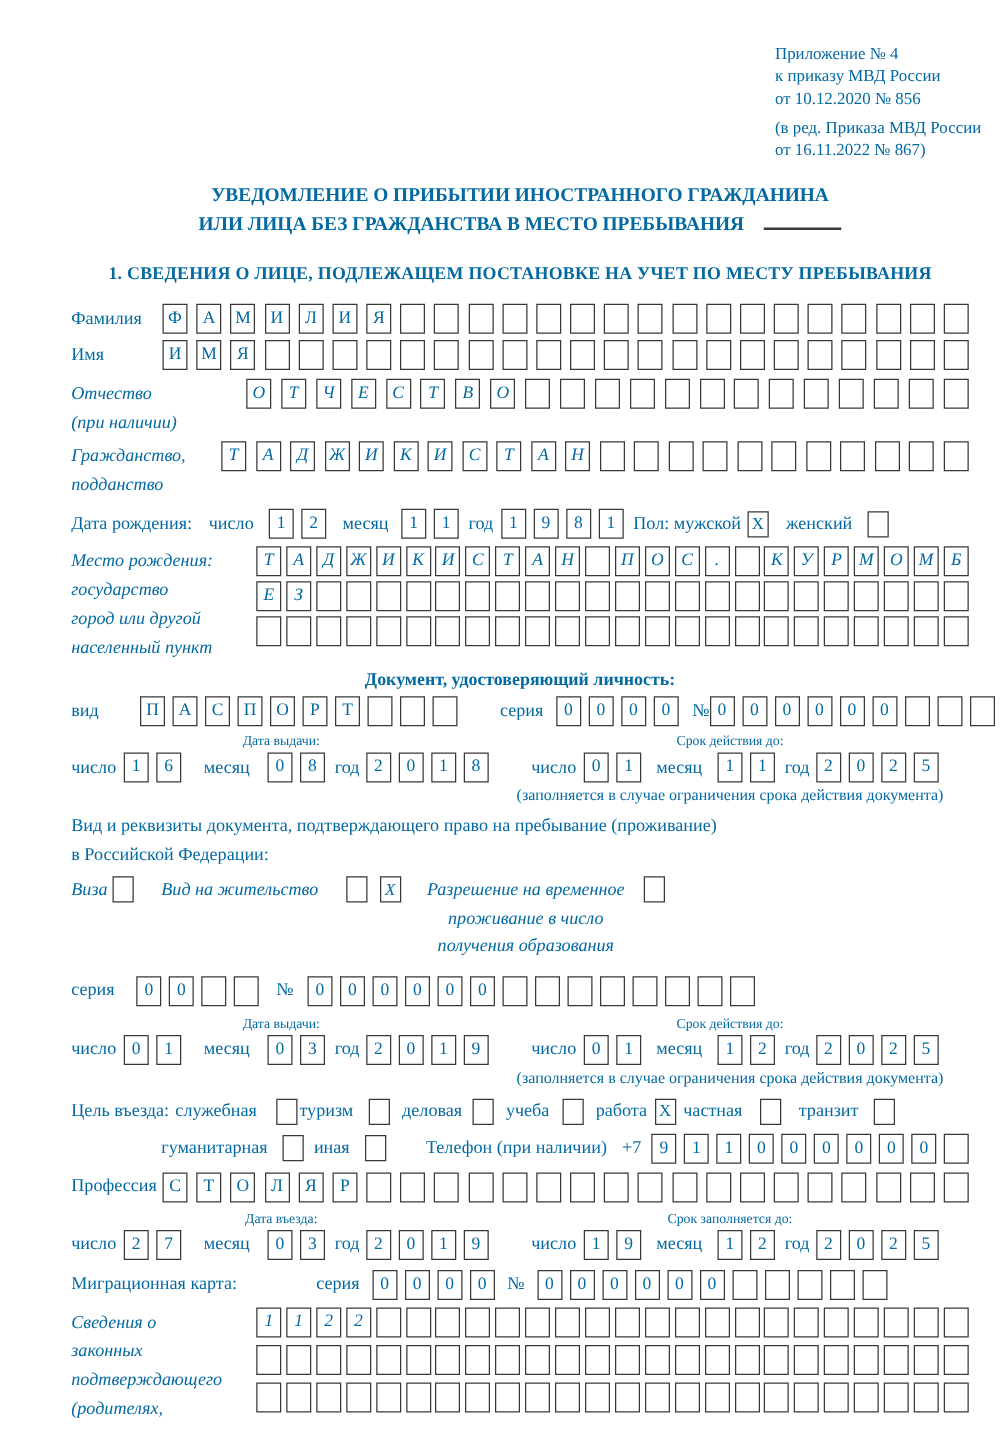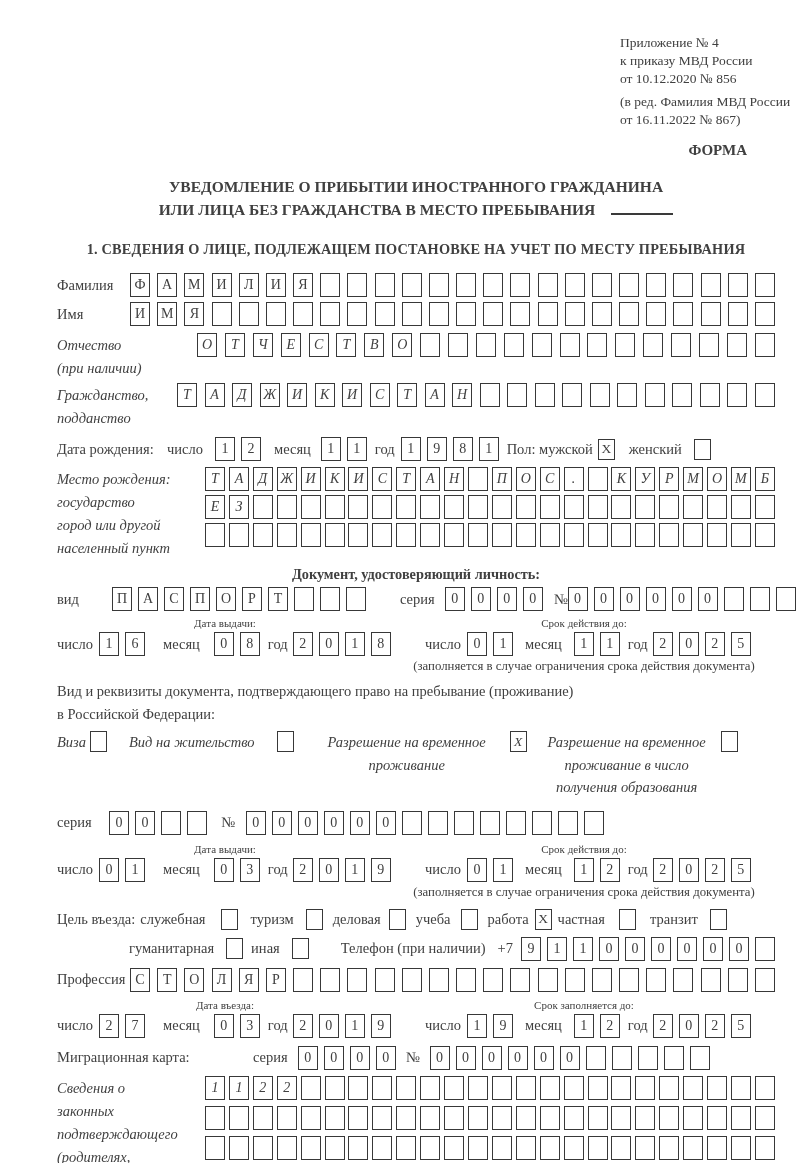--- a/index.html
+++ b/index.html
@@ -1,19 +1,19 @@
 <!DOCTYPE html>
 <html lang="ru"><head>
 <meta charset="utf-8">
 <style>
   * { margin:0; padding:0; box-sizing:border-box; }
   html,body { background:#ffffff; }
   .page {
     width:800px; height:1163px; background:#fff; position:relative; overflow:hidden;
-    font-family:"Liberation Serif", serif; color:#404040;
+    font-family:"Liberation Serif", serif; color:#0369a1;
     padding:34px 25px 0 57px; margin:0 auto;
   }
   .hdr { margin-left:563px; font-size:13.5px; line-height:1.34; white-space:nowrap; }
   .hdr .sub { margin-top:5px; }
   .forma { margin-top:13px; text-align:right; padding-right:28px; font-weight:bold; font-size:15px; }
   .title { margin-top:17px; text-align:center; font-weight:bold; font-size:15.5px; line-height:1.45; }
   .blankline { display:inline-block; width:62px; height:13px; border-bottom:2.2px solid #3a3a3a; margin-left:16px; }
   .sec { margin-top:20px; text-align:center; font-weight:bold; font-size:14.3px; letter-spacing:.2px; }
   .frow { display:flex; align-items:center; }
   .fstart { align-items:flex-start;font-style:italic; }
@@ -41,25 +41,24 @@
 </style>
 </head>
 <body>
 
 <div class="page">
 
   <div class="hdr">
     <div>Приложение № 4</div>
     <div>к приказу МВД России</div>
     <div>от 10.12.2020 № 856</div>
-    <div class="sub">(в ред. Фамилия МВД России</div>
+    <div class="sub">(в ред. Приказа МВД России</div>
     <div>от 16.11.2022 № 867)</div>
   </div>
 
-  <div class="forma">ФОРМА</div>
 
   <div class="title">
     <div>УВЕДОМЛЕНИЕ О ПРИБЫТИИ ИНОСТРАННОГО ГРАЖДАНИНА</div>
     <div><span>ИЛИ ЛИЦА БЕЗ ГРАЖДАНСТВА В МЕСТО ПРЕБЫВАНИЯ</span><span class="blankline"></span></div>
   </div>
 
   <div class="sec">1. СВЕДЕНИЯ О ЛИЦЕ, ПОДЛЕЖАЩЕМ ПОСТАНОВКЕ НА УЧЕТ ПО МЕСТУ ПРЕБЫВАНИЯ</div>
 
   <div class="frow" style="margin-top:15px">
     <span class="lbl" style="width:73px">Фамилия</span>
@@ -382,21 +381,20 @@
   </div>
 
   <div class="lbl" style="margin-top:9px">Вид и реквизиты документа, подтверждающего право на пребывание (проживание)</div>
   <div class="lbl" style="margin-top:6px">в Российской Федерации:</div>
 
   <div class="frow fstart" style="margin-top:8px">
     <span class="lbl" style="line-height:22px">Виза</span>
     <span class="cbox" style="margin-left:4px"></span>
     <span class="lbl" style="margin-left:22px;line-height:22px">Вид на жительство</span>
     <span class="cbox" style="margin-left:22px"></span>
-    <span class="wraplbl" style="width:186px;margin-left:20px">Разрешение на временное проживание</span>
     <span class="cbox" style="margin-left:10px">X</span>
     <span class="wraplbl" style="width:172px;margin-left:14px">Разрешение на временное проживание в число получения образования</span>
     <span class="cbox" style="margin-left:8px"></span>
   </div>
 
   <div class="frow" style="margin-top:12px">
     <span class="lbl" style="width:52px">серия</span>
     <span class="gcells">
         <span class="cell">0</span>
         <span class="cell">0</span>
@@ -467,21 +465,21 @@
           </span>
       </div>
       <div class="dnote">(заполняется в случае ограничения срока действия документа)</div>
     </div>
   </div>
 
   <div class="frow" style="margin-top:9px">
     <span class="lbl">Цель въезда:</span>
     <span class="lbl" style="margin-left:5px">служебная</span>
     <span class="cbox" style="margin-left:15px"></span>
-    <span class="lbl" style="margin-left:13px">туризм</span>
+    <span class="lbl" style="margin-left:2px">туризм</span>
     <span class="cbox" style="margin-left:12px"></span>
     <span class="lbl" style="margin-left:10px">деловая</span>
     <span class="cbox" style="margin-left:8px"></span>
     <span class="lbl" style="margin-left:10px">учеба</span>
     <span class="cbox" style="margin-left:10px"></span>
     <span class="lbl" style="margin-left:10px">работа</span>
     <span class="cbox" style="margin-left:6px">X</span>
     <span class="lbl" style="margin-left:6px">частная</span>
     <span class="cbox" style="margin-left:14px"></span>
     <span class="lbl" style="margin-left:14px">транзит</span>

